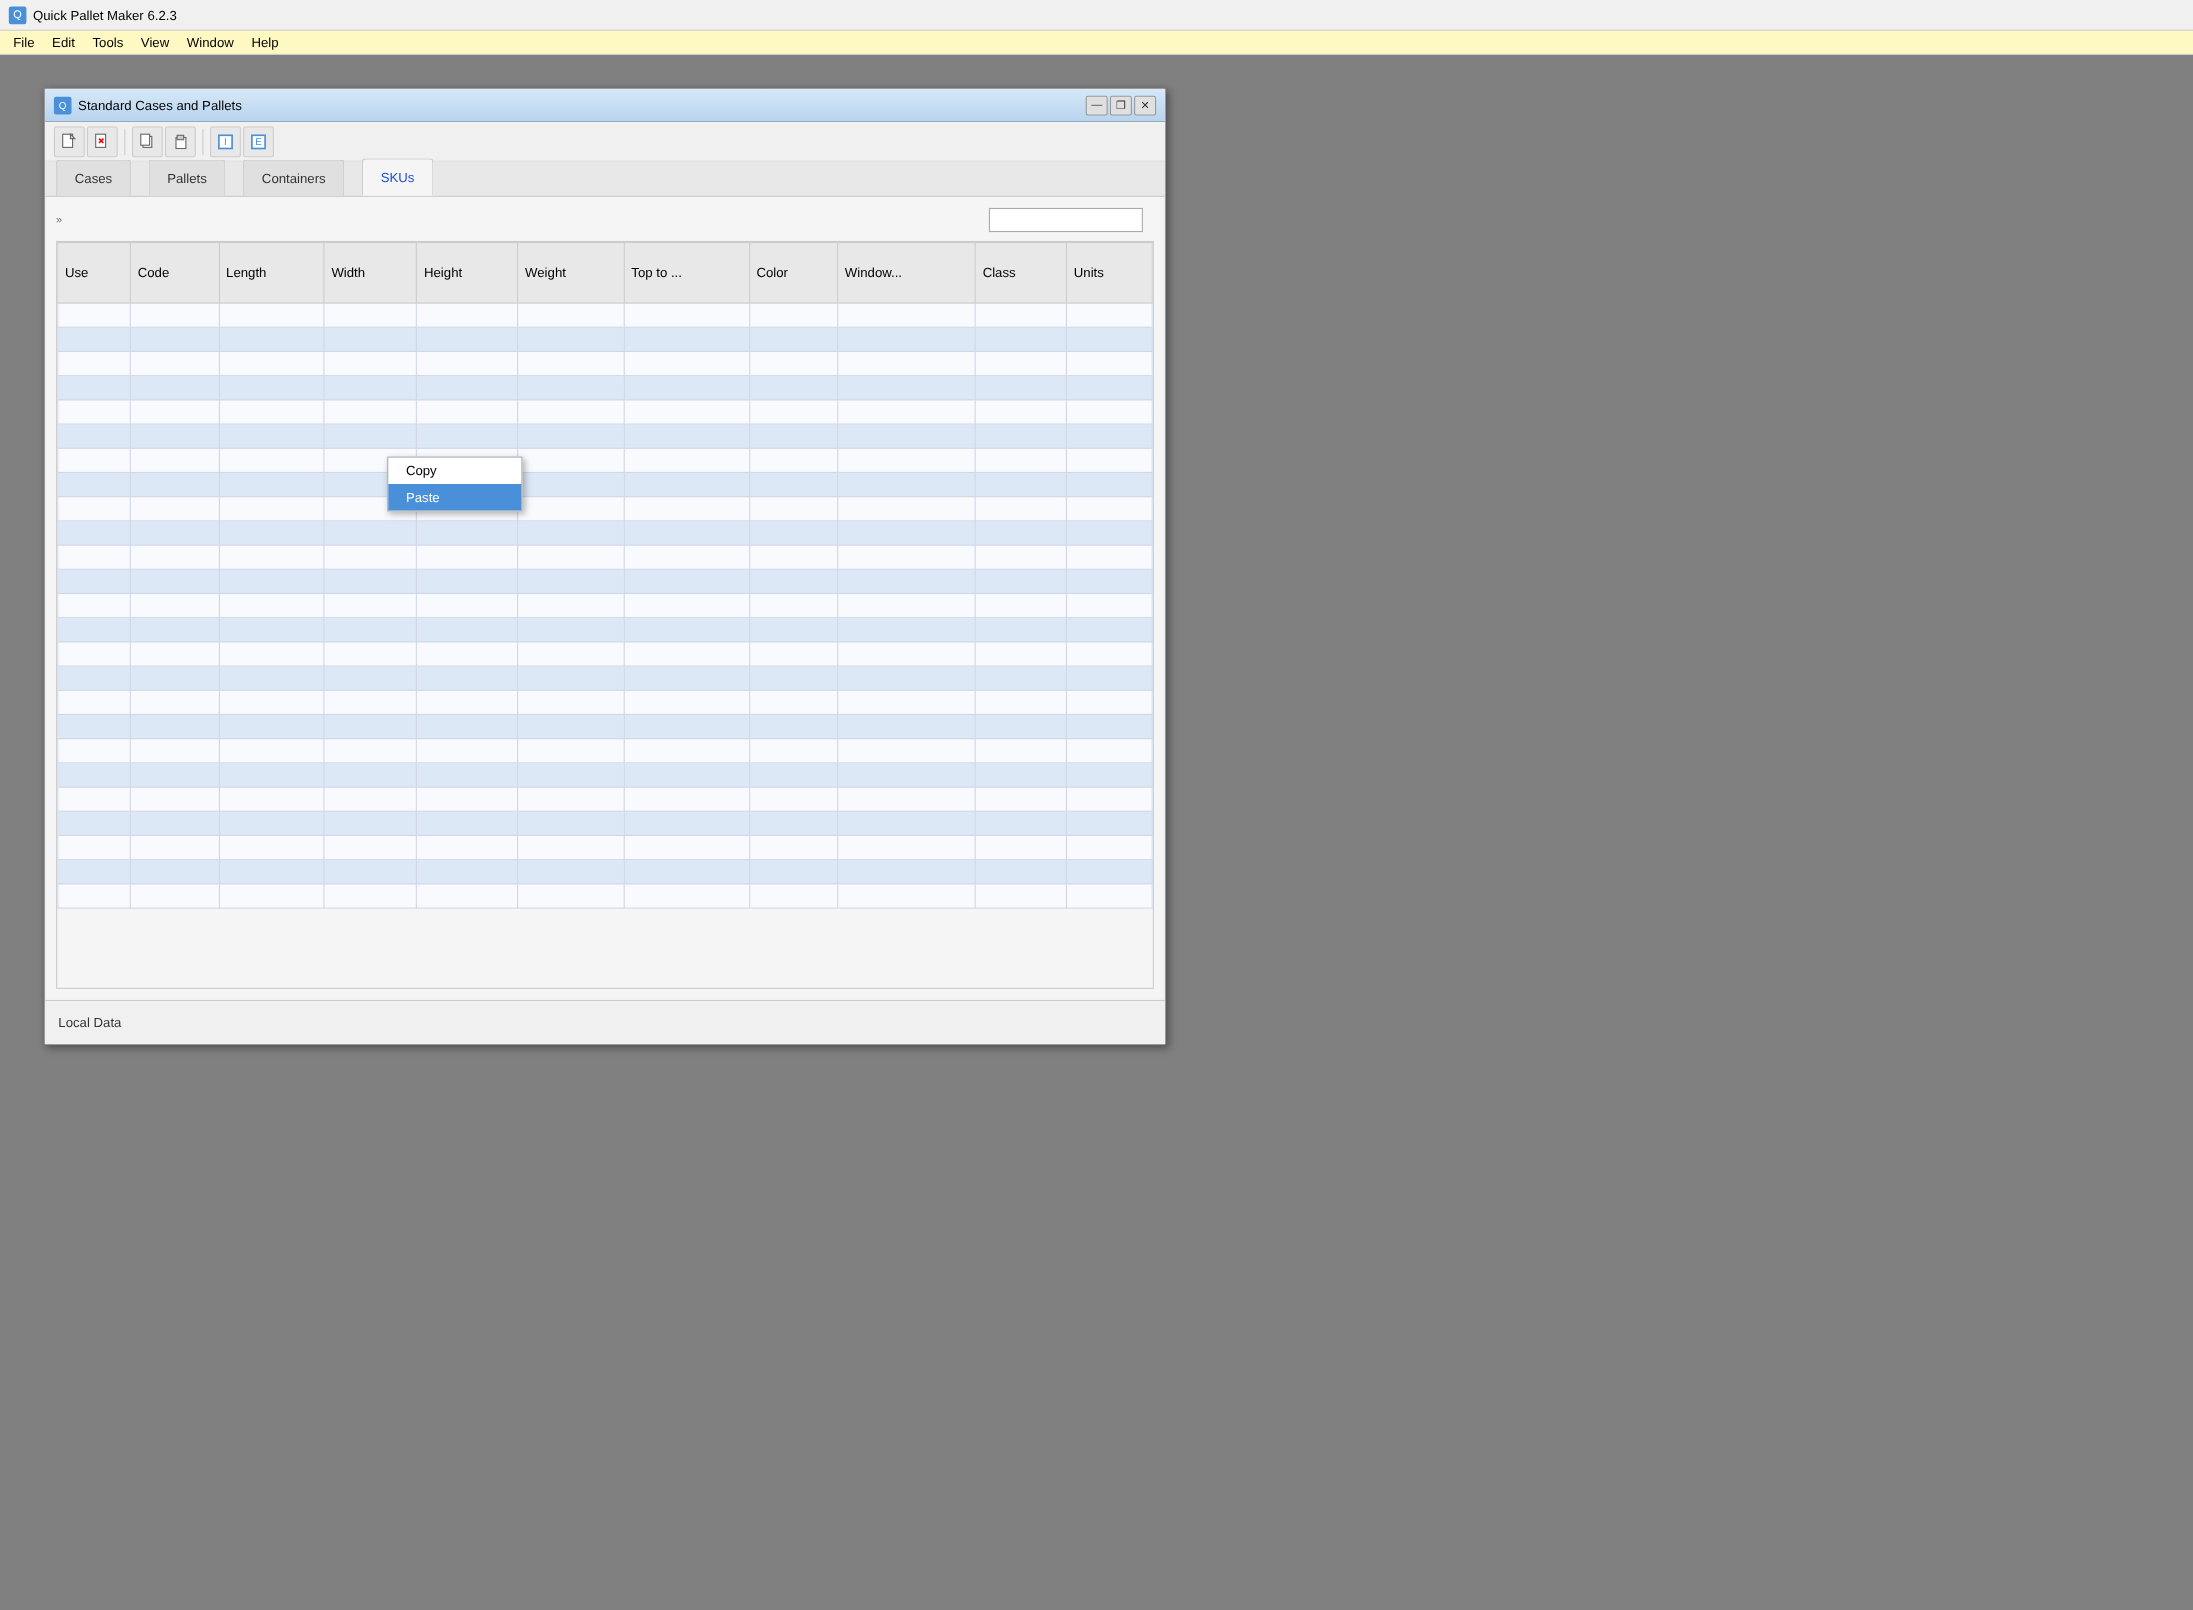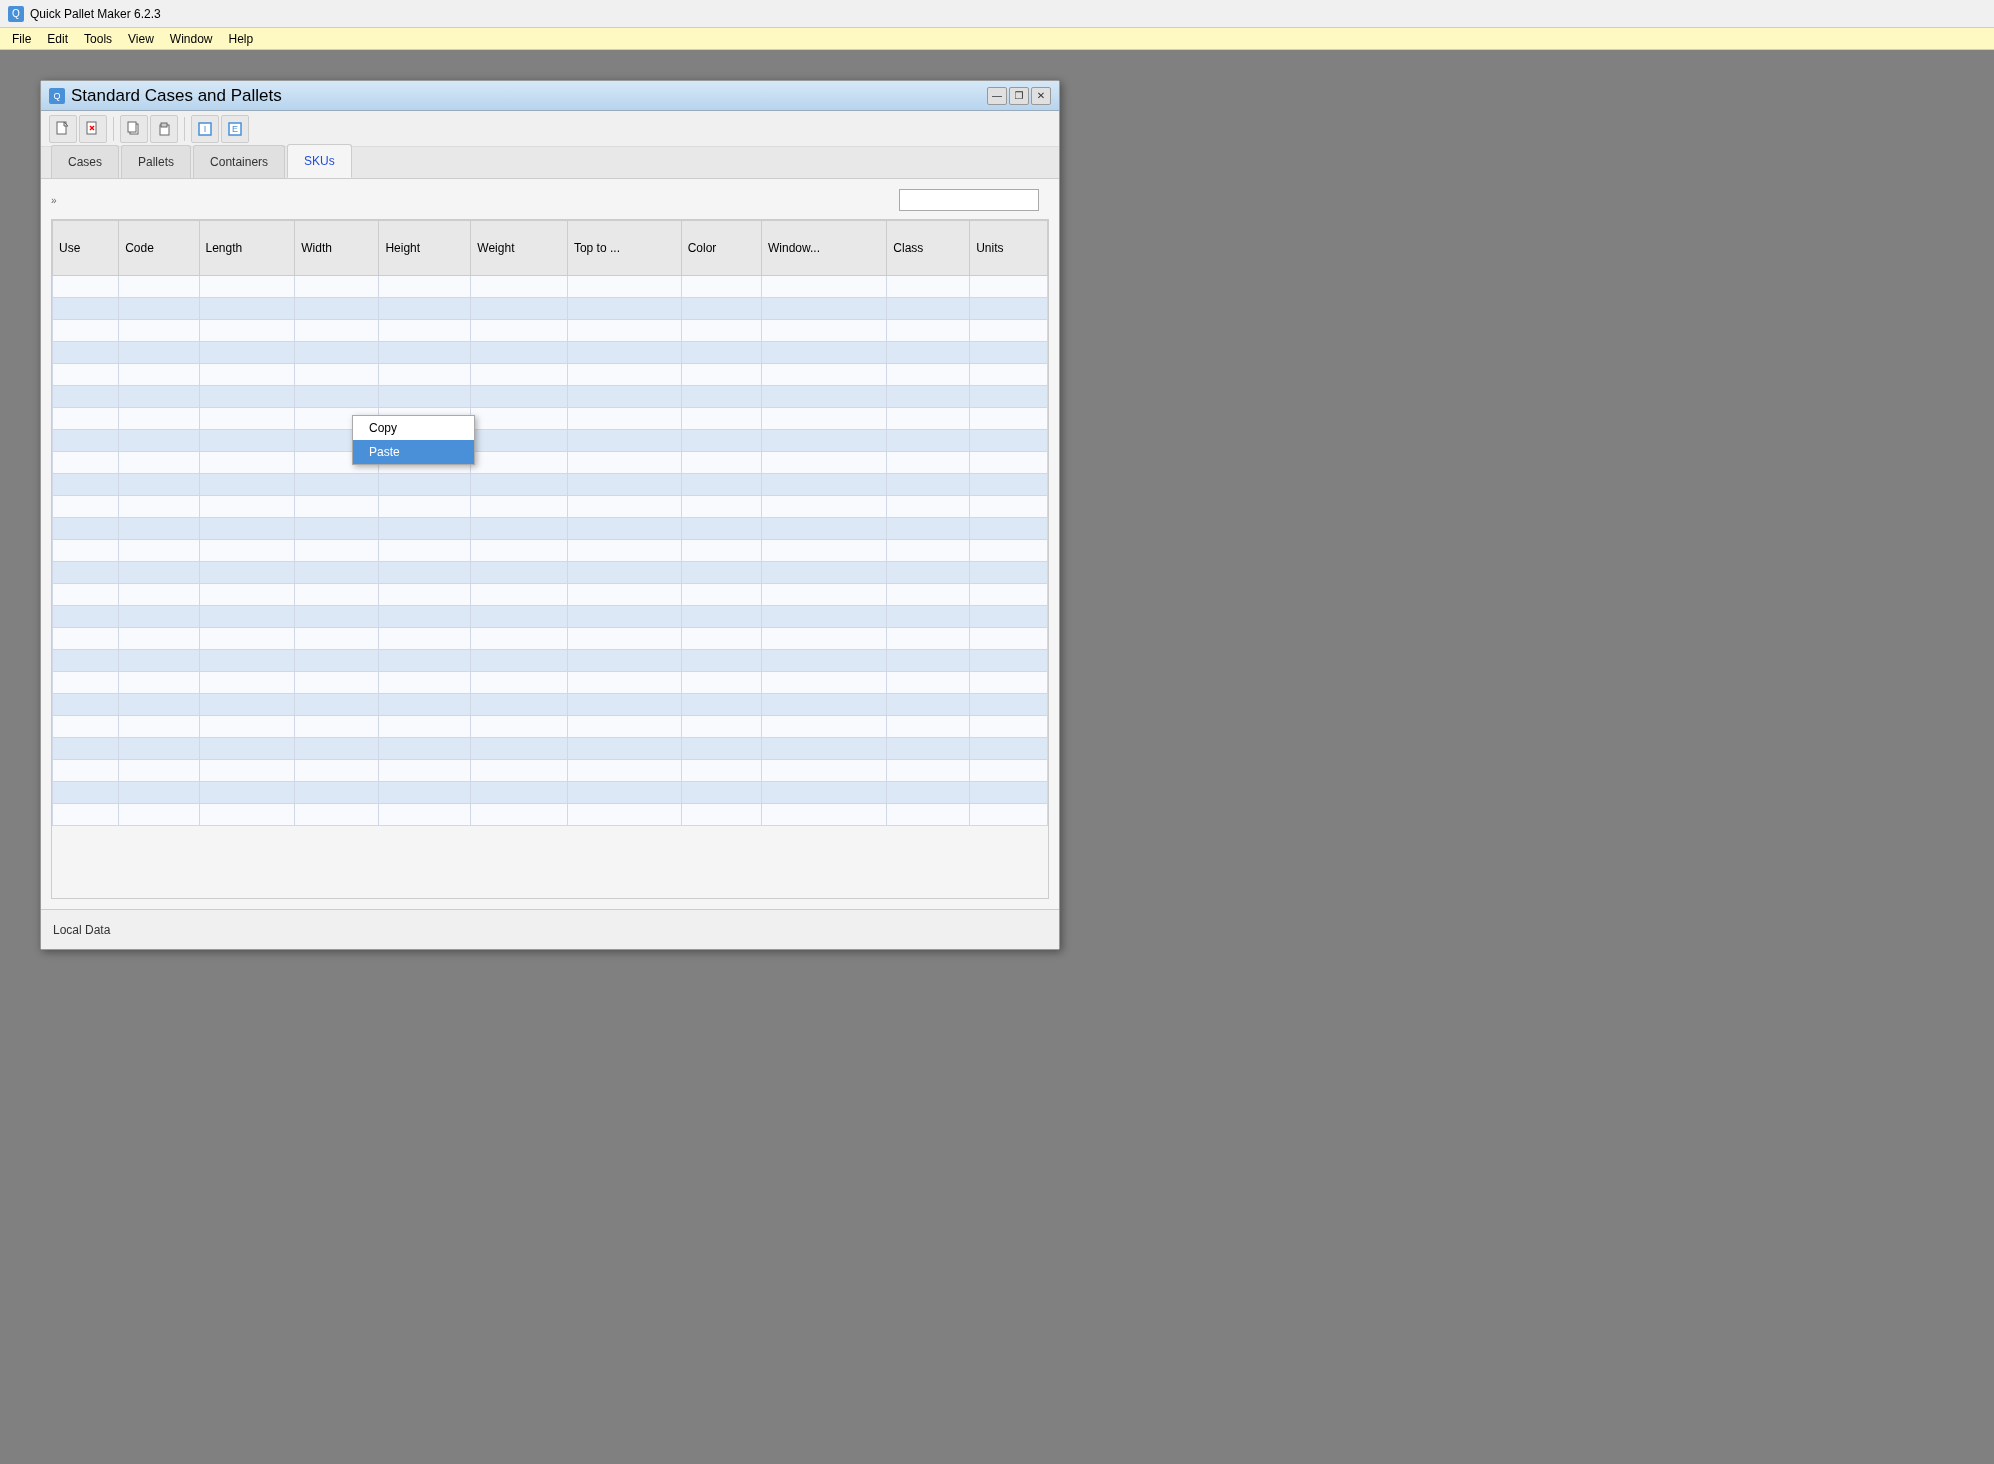--- a/index.html
+++ b/index.html
@@ -90,21 +90,21 @@
       background: #4a90d9;
       border-radius: 2px;
       display: inline-flex;
       align-items: center;
       justify-content: center;
       color: white;
       font-size: 9px;
     }
     .window-title-text {
       flex: 1;
-      font-size: 17px;
+      font-size: 12px;
       color: #000;
     }
     .window-controls {
       display: flex;
       gap: 2px;
     }
     .win-btn {
       width: 20px;
       height: 18px;
       background: #e0e0e0;
@@ -160,21 +160,21 @@
     }
     .tab {
       padding: 16px 16px;
       border: 1px solid #ccc;
       border-bottom: none;
       background: #e0e0e0;
       cursor: pointer;
       font-size: 12px;
       color: #333;
       border-radius: 3px 3px 0 0;
-      margin-right: 2px;
+      margin-right: 16px;
       height: 26px;
       display: flex;
       align-items: center;
     }
     .tab.active {
       background: #f5f5f5;
       color: #1d4ed8;
       font-weight: normal;
       border-bottom: 1px solid #f5f5f5;
       z-index: 1;

